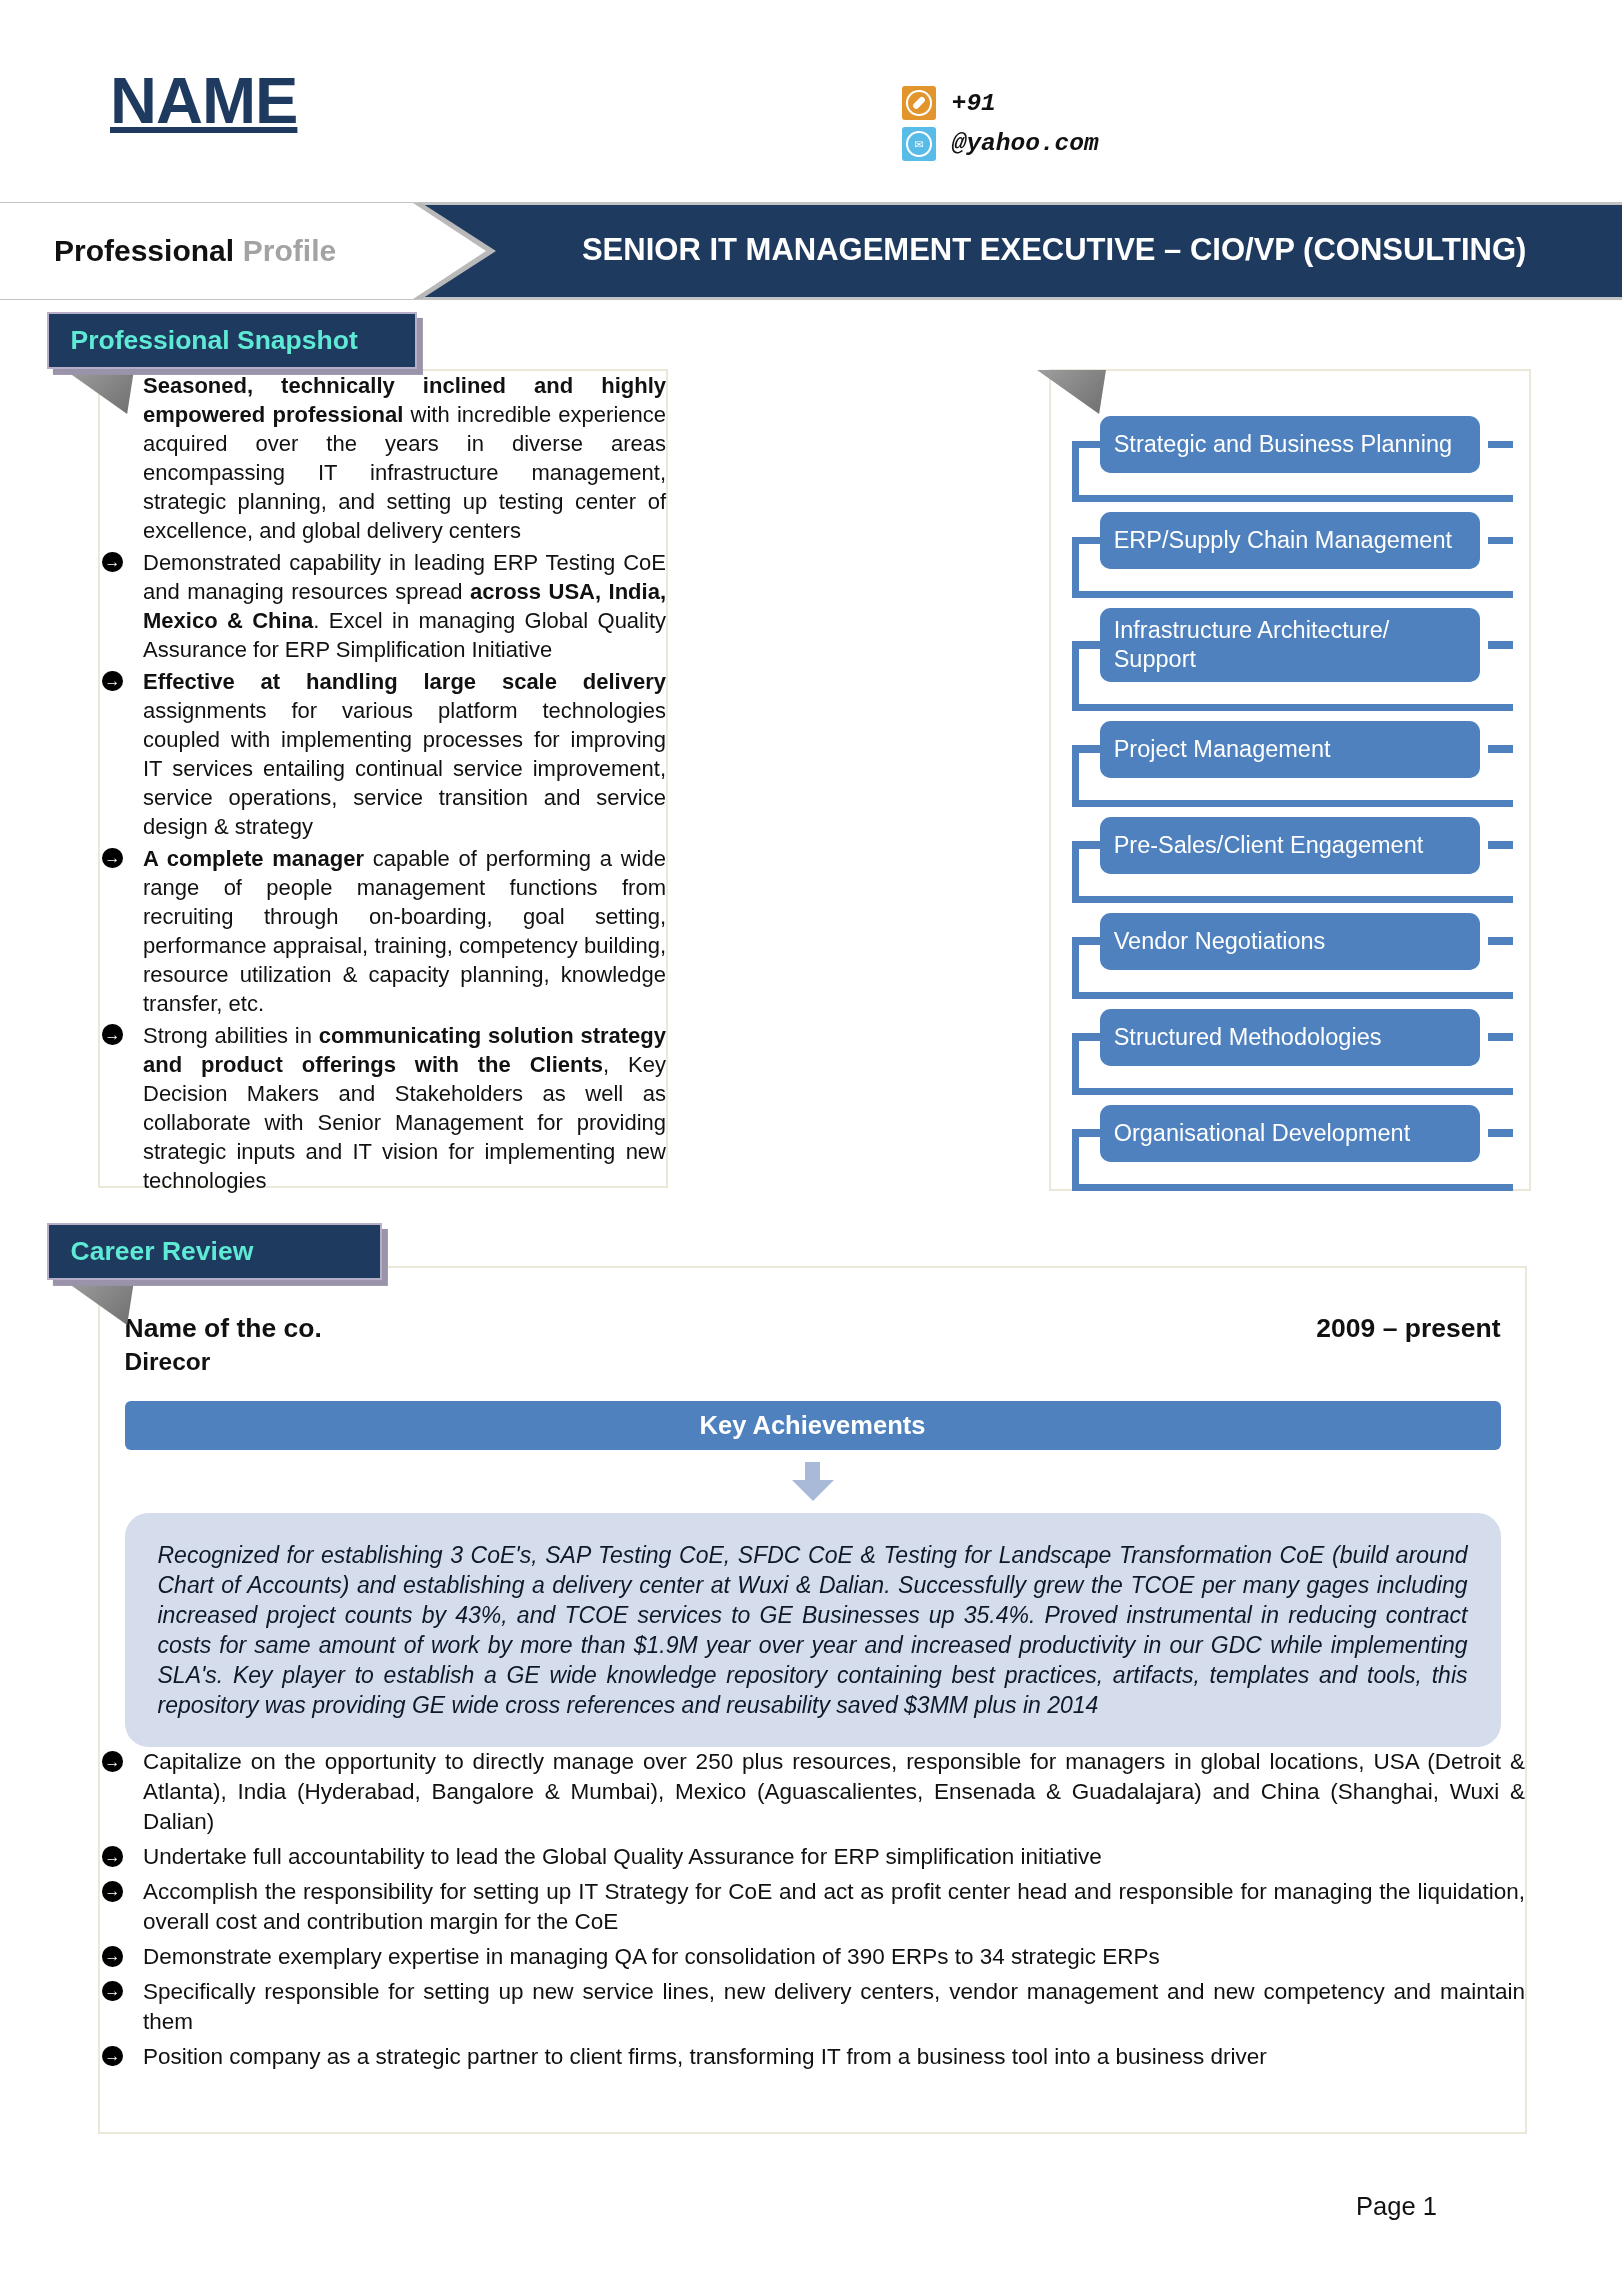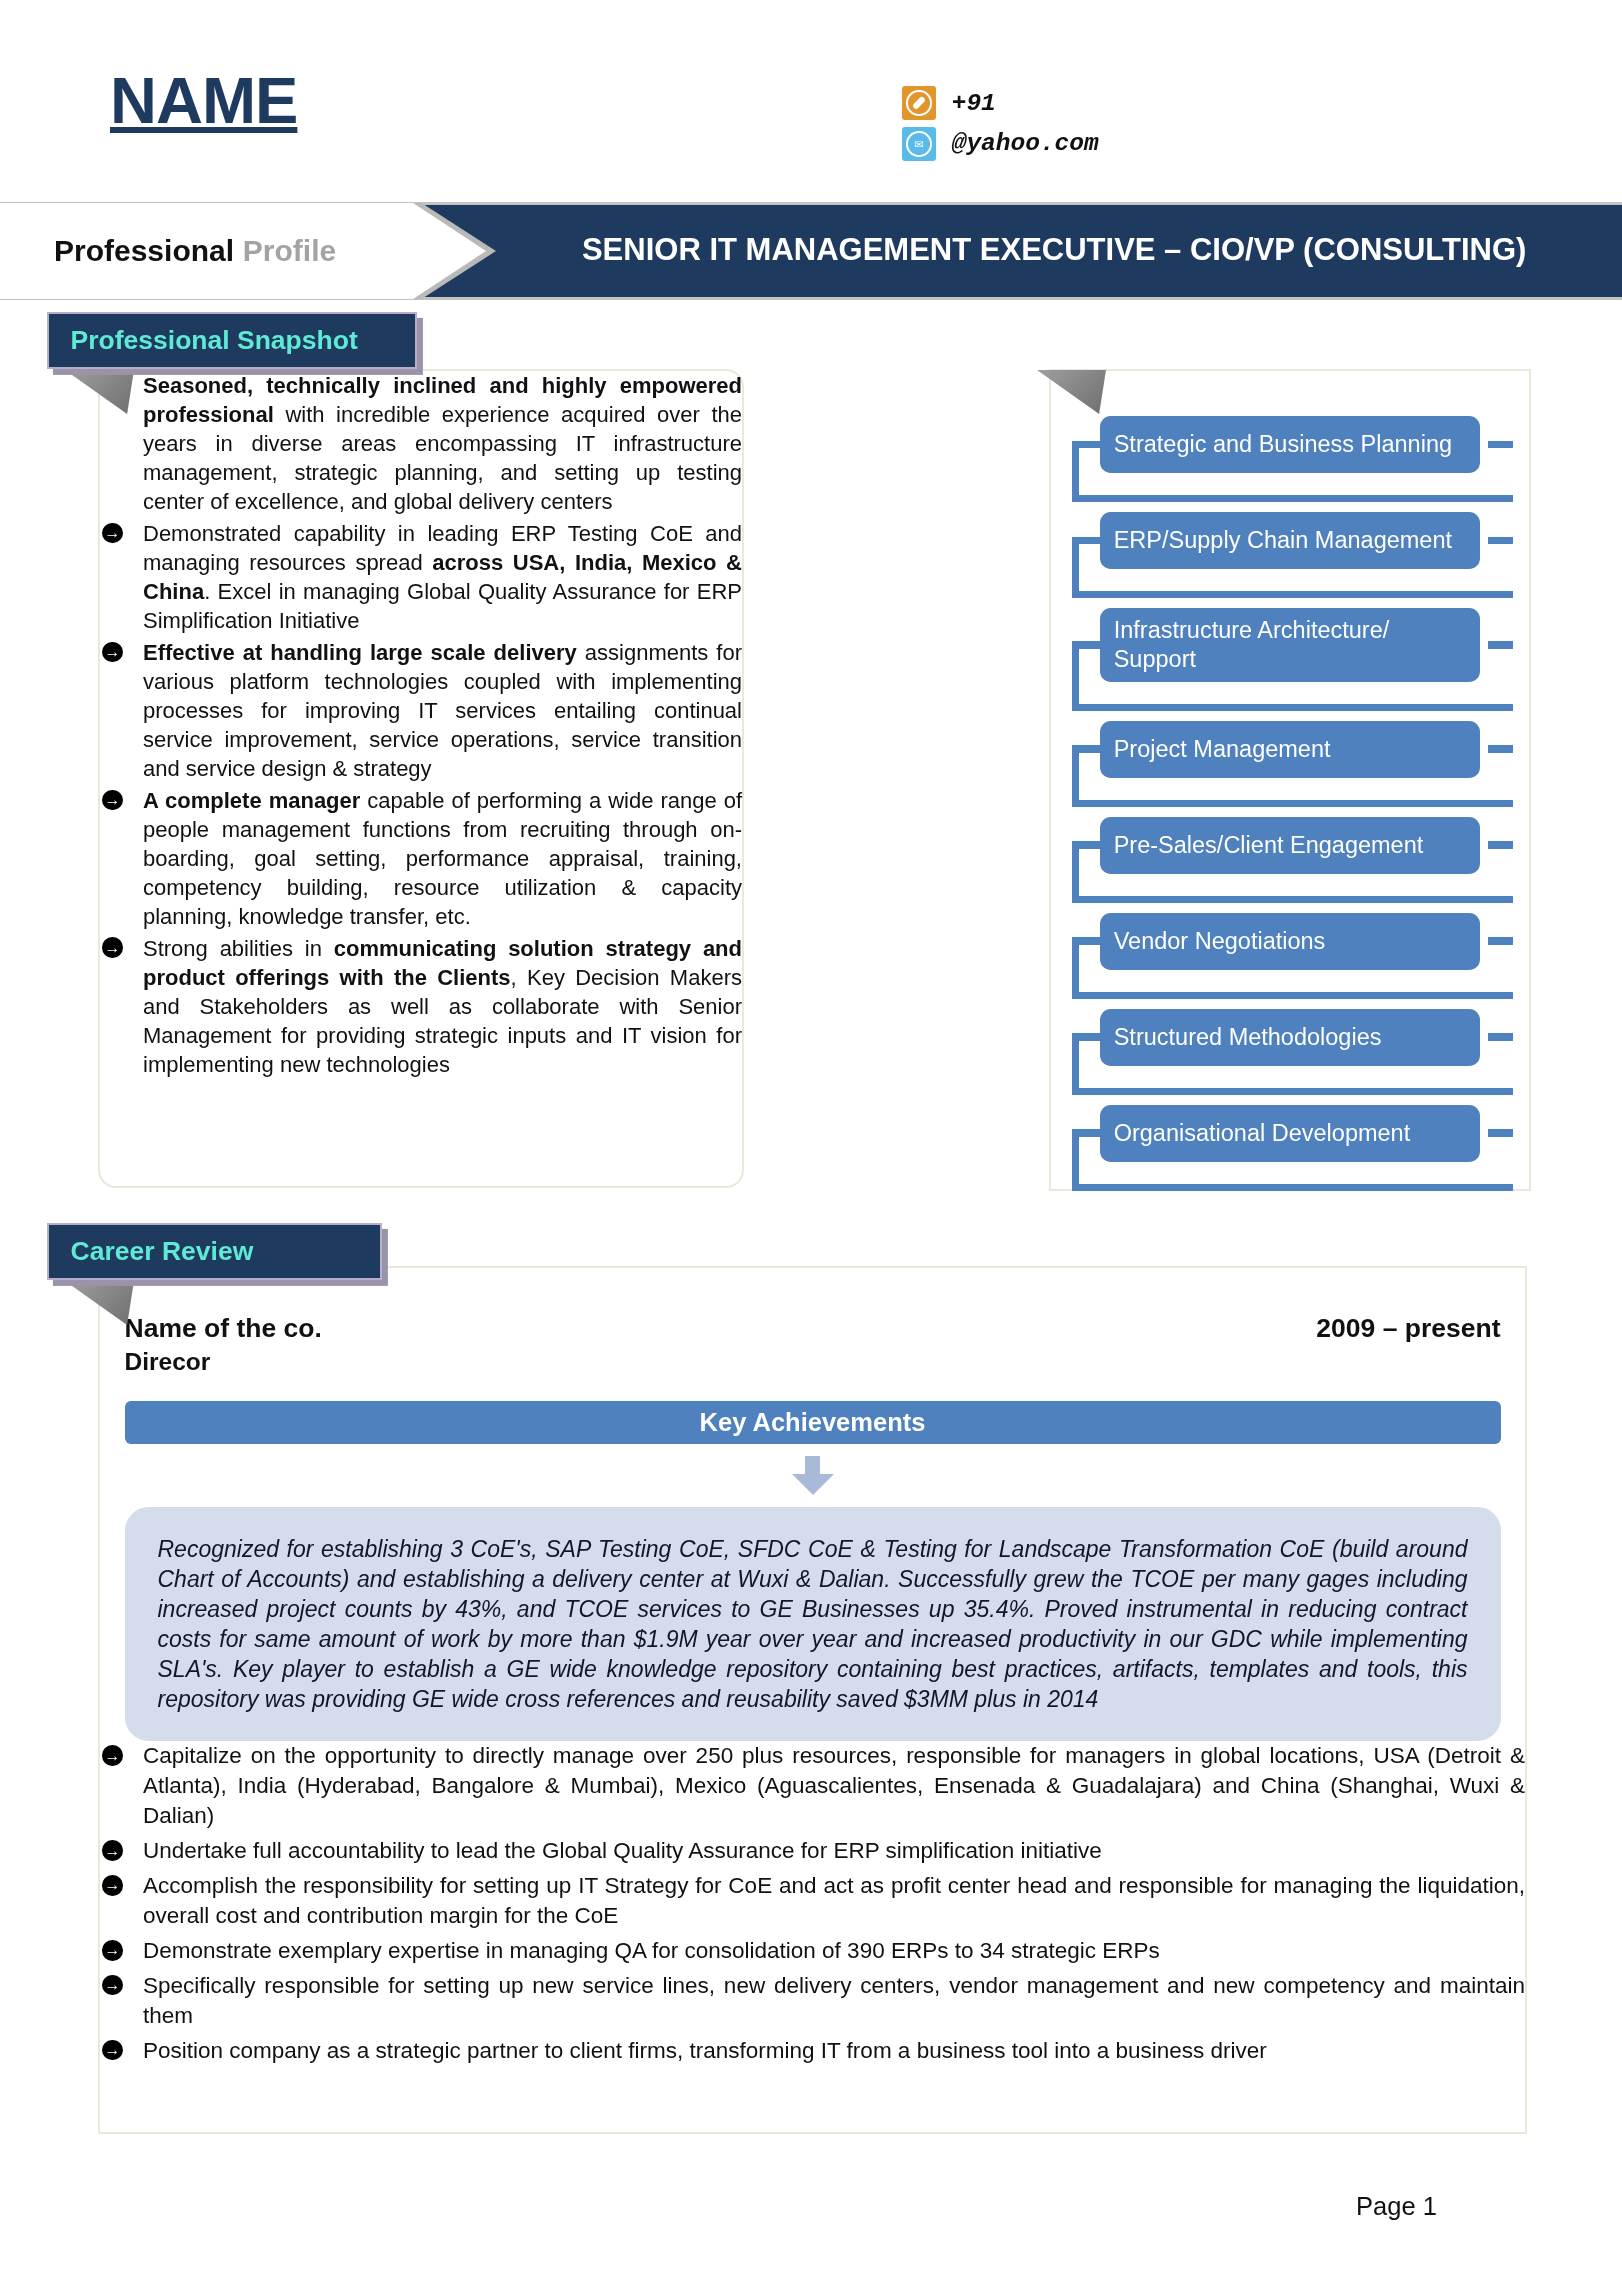--- a/index.html
+++ b/index.html
@@ -35,21 +35,21 @@
 
   
   .tab{position:absolute;height:57px;background:#1f3a5f;color:#5eead4;font-size:26.5px;font-weight:bold;
        display:flex;align-items:center;padding-left:21.6px;box-sizing:border-box;
        border:2.9px solid #b7aec8;box-shadow:5.9px 5.9px 0 #9a93aa;z-index:3;}
   .fold{position:absolute;width:69px;height:44px;background:linear-gradient(135deg,#9f9f9f,#6f6f6f);
        clip-path:polygon(0 0,100% 0,90% 100%);z-index:2;}
 
   
   .panel{position:absolute;border:2px solid #ece8d9;background:#fff;box-sizing:border-box;}
-  .panel-snapshot{left:98px;top:369px;width:646px;height:819px;border-radius:18px;}
+  .panel-snapshot{left:98px;top:369px;width:570px;height:819px;}
   .panel-values{left:1049px;top:369px;width:482px;height:822px;}
   .panel-career{left:98px;top:1266px;width:1429px;height:868px;}
 
   
   ul.blist{list-style:none;margin:0;padding:0;}
   ul.blist li{position:relative;padding-left:43px;text-align:justify;color:#111;}
   .snap-list{margin:21.6px 15.7px 0 11.8px;}
   .snap-list li{font-size:22px;line-height:29px;margin-bottom:2.9px;}
   .career-list{margin:37px 24.5px 0 24.5px;}
   .career-list li{font-size:22.5px;line-height:30px;margin-bottom:4.9px;}
@@ -65,21 +65,21 @@
   .bv::before{content:"";position:absolute;left:-28px;right:-33px;top:calc(50% - 3.9px);bottom:-29px;
       border-left:7.8px solid #4e81bd;border-bottom:7.8px solid #4e81bd;pointer-events:none;}
   .bv::after{content:"";position:absolute;right:-33px;top:calc(50% - 3.9px);width:25.5px;height:7.8px;background:#4e81bd;}
   .bv .stub{position:absolute;left:-28px;top:calc(50% - 3.9px);width:28px;height:7.8px;background:#4e81bd;}
 
   
   .company-row{margin:45px 24.5px 0 24.5px;display:flex;justify-content:space-between;align-items:baseline;}
   .company{font-size:26.5px;font-weight:bold;}
   .dates{font-size:26.5px;font-weight:bold;}
   .role{margin:3.9px 24.5px 0 24.5px;font-size:24.5px;font-weight:bold;}
-  .ka-bar{margin:25.5px 24.5px 0 24.5px;height:43px;background:#4e81bd;border-radius:5.9px;color:#fff;
+  .ka-bar{margin:25.5px 24.5px 0 24.5px;height:49px;background:#4e81bd;border-radius:5.9px;color:#fff;
       font-size:25.5px;font-weight:bold;display:flex;align-items:center;justify-content:center;}
   .down-arrow{margin:11.8px auto 0 auto;width:43px;}
   .down-arrow .shaft{width:15.7px;height:17.6px;background:#a9bad8;margin:0 auto;}
   .down-arrow .head{width:0;height:0;border-left:21.6px solid transparent;border-right:21.6px solid transparent;
       border-top:21.6px solid #a9bad8;margin:0 auto;}
   .summary{margin:11.8px 24.5px 0 24.5px;background:#d5ddec;border-radius:23.5px;padding:27.4px 33px;
       font-style:italic;font-size:23px;line-height:30px;text-align:justify;color:#0f172a;}
 
   
   .pagenum{position:absolute;left:1333px;top:2192px;width:127px;text-align:center;font-size:25.5px;color:#111;}

